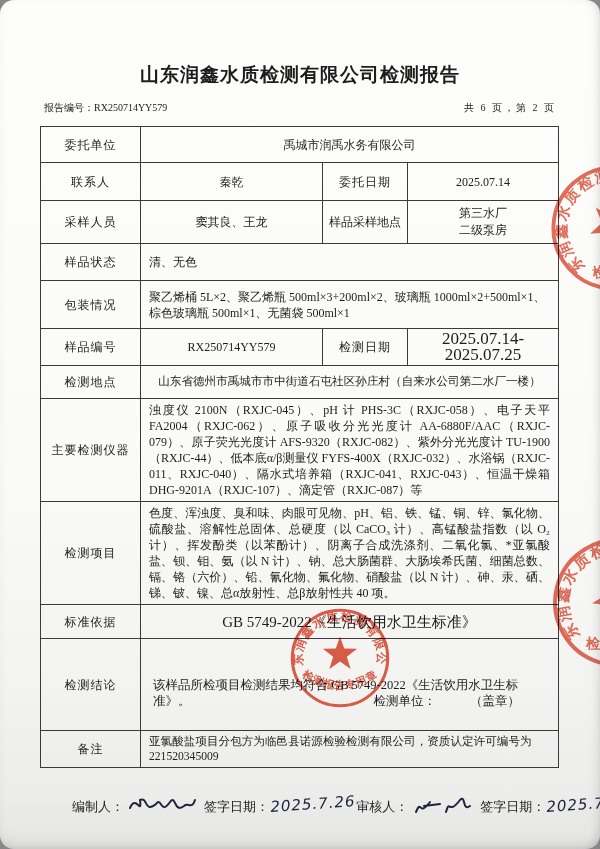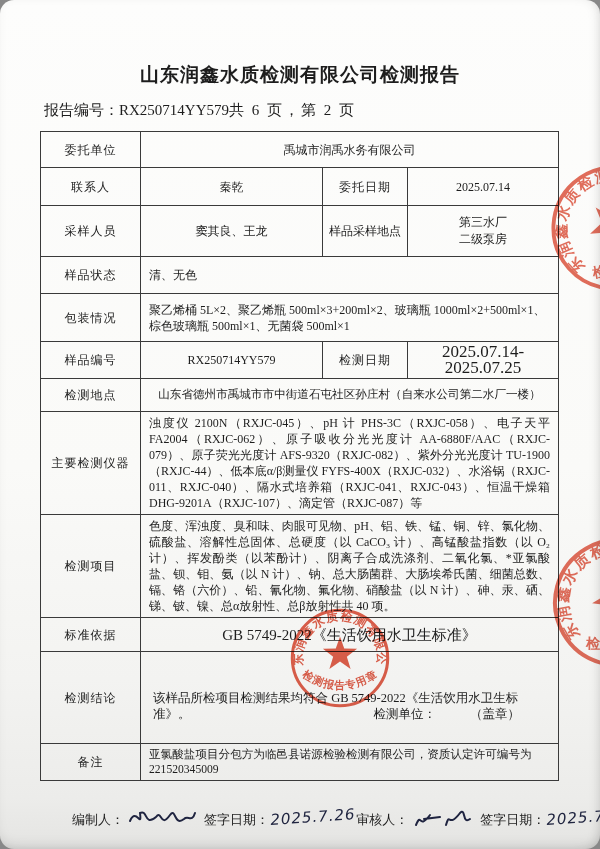--- a/index.html
+++ b/index.html
@@ -7,21 +7,21 @@
   #page {
     position:relative; width:600px; height:849px; margin:0 auto;
     background:linear-gradient(180deg,#fdfdfc 0%, #fafaf8 55%, #f3f3f1 80%, #ececea 94%, #e4e4e2 100%);
     box-shadow: inset -6px 0 14px -8px rgba(0,0,0,.18), inset 0 -8px 16px -10px rgba(0,0,0,.22);
     overflow:hidden;
     font-family:"Liberation Serif","DejaVu Serif",serif;
     color:#1d1d1d;
     border-radius:14px;
   }
   .title { text-align:center; padding-top:62px; font-size:19px; font-weight:bold; letter-spacing:1px; }
-  .hdr-line { display:flex; align-items:baseline; padding:13px 44px 0 44px; font-size:15px; }
+  .hdr-line { display:flex; justify-content:space-between; align-items:baseline; padding:13px 44px 0 44px; font-size:10px; }
   .hdr-line .pages { letter-spacing:2px; }
   table.report {
     margin:11px 0 0 40px; width:518px; border-collapse:collapse; table-layout:fixed;
     border:1.6px solid #2e2e2e;
   }
   table.report td { border:1px solid #3a3a3a; vertical-align:middle; font-size:12px; line-height:16px; }
   td.lbl { text-align:center; font-size:12.5px; letter-spacing:1px; padding:0 4px; }
   td.val-c { text-align:center; }
   td.val-l { text-align:left; padding:3px 8px; }
   td.small { font-size:11.4px; line-height:15.6px; text-align:justify; }
@@ -70,21 +70,21 @@
         <tr style="height:36px">
       <td class="lbl">委托单位</td>
       <td class="val-c" colspan="3">禹城市润禹水务有限公司</td>
     </tr>
     <tr style="height:38px">
       <td class="lbl">联系人</td>
       <td class="val-c">秦乾</td>
       <td class="lbl">委托日期</td>
       <td class="val-c">2025.07.14</td>
     </tr>
-    <tr style="height:51px">
+    <tr style="height:43px">
       <td class="lbl">采样人员</td>
       <td class="val-c">窦其良、王龙</td>
       <td class="lbl" style="letter-spacing:0">样品采样地点</td>
       <td class="twoLine">
         <div>第三水厂</div>
         <div>二级泵房</div>
       </td>
     </tr>
     <tr style="height:37px">
       <td class="lbl">样品状态</td>

